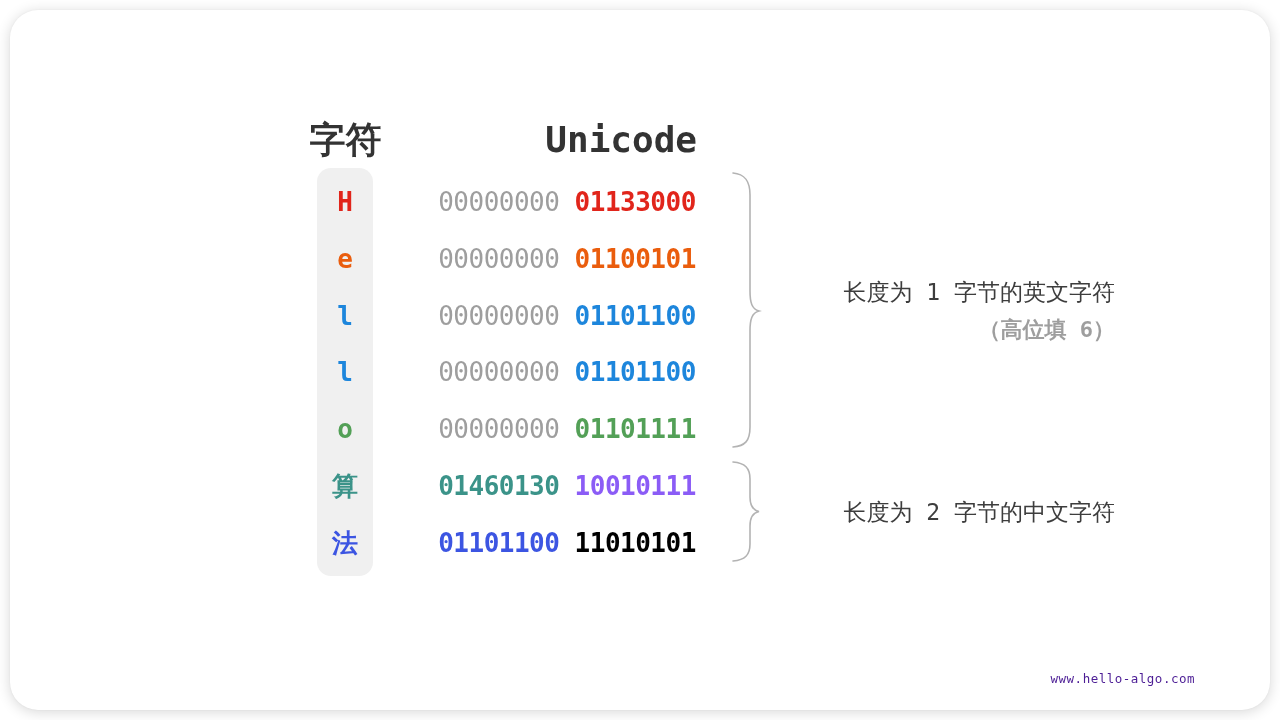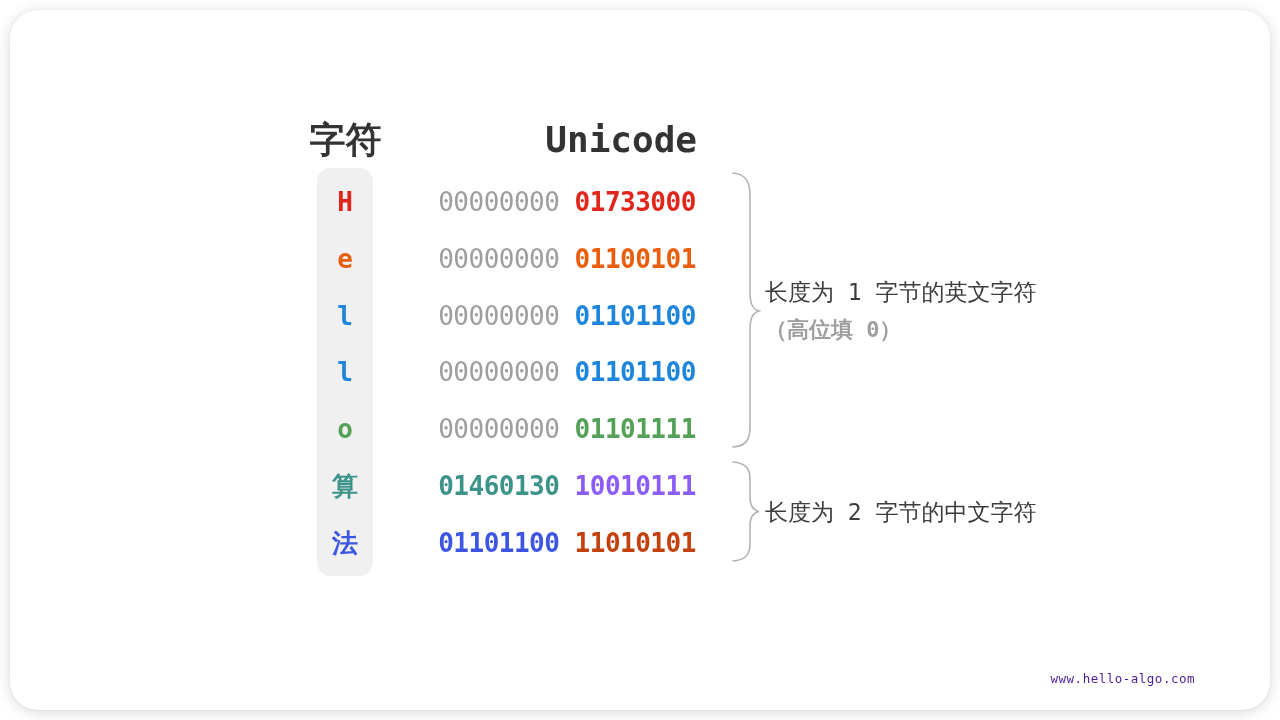--- a/index.html
+++ b/index.html
@@ -73,21 +73,21 @@
   .byte { font-weight: bold; }
   .byte.regular { font-weight: normal; text-align: center; }
   .brace-overlay {
     position: absolute;
     left: 0; top: 0;
     pointer-events: none;
   }
   .annotation {
     position: absolute;
     left: 755px; width: 350px;
-    text-align: left;
+    text-align: right;
     color: #3d3d3d;
     font-size: 23px;
   }
   .annotation .line1 { line-height: 32px; }
   .annotation .line2 {
     line-height: 32px;
     margin-top: 6px;
     font-size: 22px;
     font-weight: bold;
     color: #9e9e9e;
@@ -109,21 +109,21 @@
   <div class="card">
 
     <div class="col-header char">字符</div>
     <div class="col-header unicode">Unicode</div>
 
     <div class="char-col-bg"></div>
 
     <div id="rows">
       <div class="row">
         <div class="cell-char" style="color: rgb(225, 37, 27);">H</div>
-        <div class="cell-binary"><span class="byte regular" style="color: rgb(158, 158, 158);">00000000</span> <span class="byte" style="color: rgb(225, 37, 27);">01733000</span></div>
+        <div class="cell-binary"><span class="byte regular" style="color: rgb(158, 158, 158);">00000000</span> <span class="byte" style="color: rgb(225, 37, 27);">01133000</span></div>
       </div>
       <div class="row">
         <div class="cell-char" style="color: rgb(234, 93, 13);">e</div>
         <div class="cell-binary"><span class="byte regular" style="color: rgb(158, 158, 158);">00000000</span> <span class="byte" style="color: rgb(234, 93, 13);">01100101</span></div>
       </div>
       <div class="row">
         <div class="cell-char" style="color: rgb(29, 134, 220);">l</div>
         <div class="cell-binary"><span class="byte regular" style="color: rgb(158, 158, 158);">00000000</span> <span class="byte" style="color: rgb(29, 134, 220);">01101100</span></div>
       </div>
       <div class="row">
@@ -133,32 +133,32 @@
       <div class="row">
         <div class="cell-char" style="color: rgb(83, 160, 87);">o</div>
         <div class="cell-binary"><span class="byte regular" style="color: rgb(158, 158, 158);">00000000</span> <span class="byte" style="color: rgb(83, 160, 87);">01101111</span></div>
       </div>
       <div class="row">
         <div class="cell-char" style="color: rgb(59, 147, 137);">算</div>
         <div class="cell-binary"><span class="byte" style="color: rgb(59, 147, 137);">01460130</span> <span class="byte" style="color: #8b5cf6;">10010111</span></div>
       </div>
       <div class="row">
         <div class="cell-char" style="color: rgb(60, 85, 226);">法</div>
-        <div class="cell-binary"><span class="byte" style="color: rgb(60, 85, 226);">01101100</span> <span class="byte" style="color: #c2410c;">11010101</span></div>
+        <div class="cell-binary"><span class="byte" style="color: rgb(60, 85, 226);">01101100</span> <span class="byte" style="color: #000000;">11010101</span></div>
       </div>
     </div>
 
     <svg class="brace-overlay" width="1280" height="720" viewBox="0 0 1280 720">
       <path d="M 723 163 C 735 164 740 171 740 185 L 740 281 C 740 293 742 299 749 301 C 742 303 740 309 740 321 L 740 417 C 740 431 735 436 723 437" fill="none" stroke="#b3b3b3" stroke-width="1.6" stroke-linecap="round"></path>
       <path d="M 723 452 C 735 453 740 458 740 469 L 740 487 C 740 495 742 500 749 501.5 C 742 503 740 508 740 516 L 740 534 C 740 545 735 550 723 551" fill="none" stroke="#b3b3b3" stroke-width="1.6" stroke-linecap="round"></path>
     </svg>
 
     <div class="annotation english">
       <div class="line1">长度为 1 字节的英文字符</div>
-      <div class="line2">（高位填 0）</div>
+      <div class="line2">（高位填 6）</div>
     </div>
     <div class="annotation chinese">
       <div class="line1">长度为 2 字节的中文字符</div>
     </div>
 
     <div class="watermark">www.hello-algo.com</div>
 
   </div>
 </div>
 

